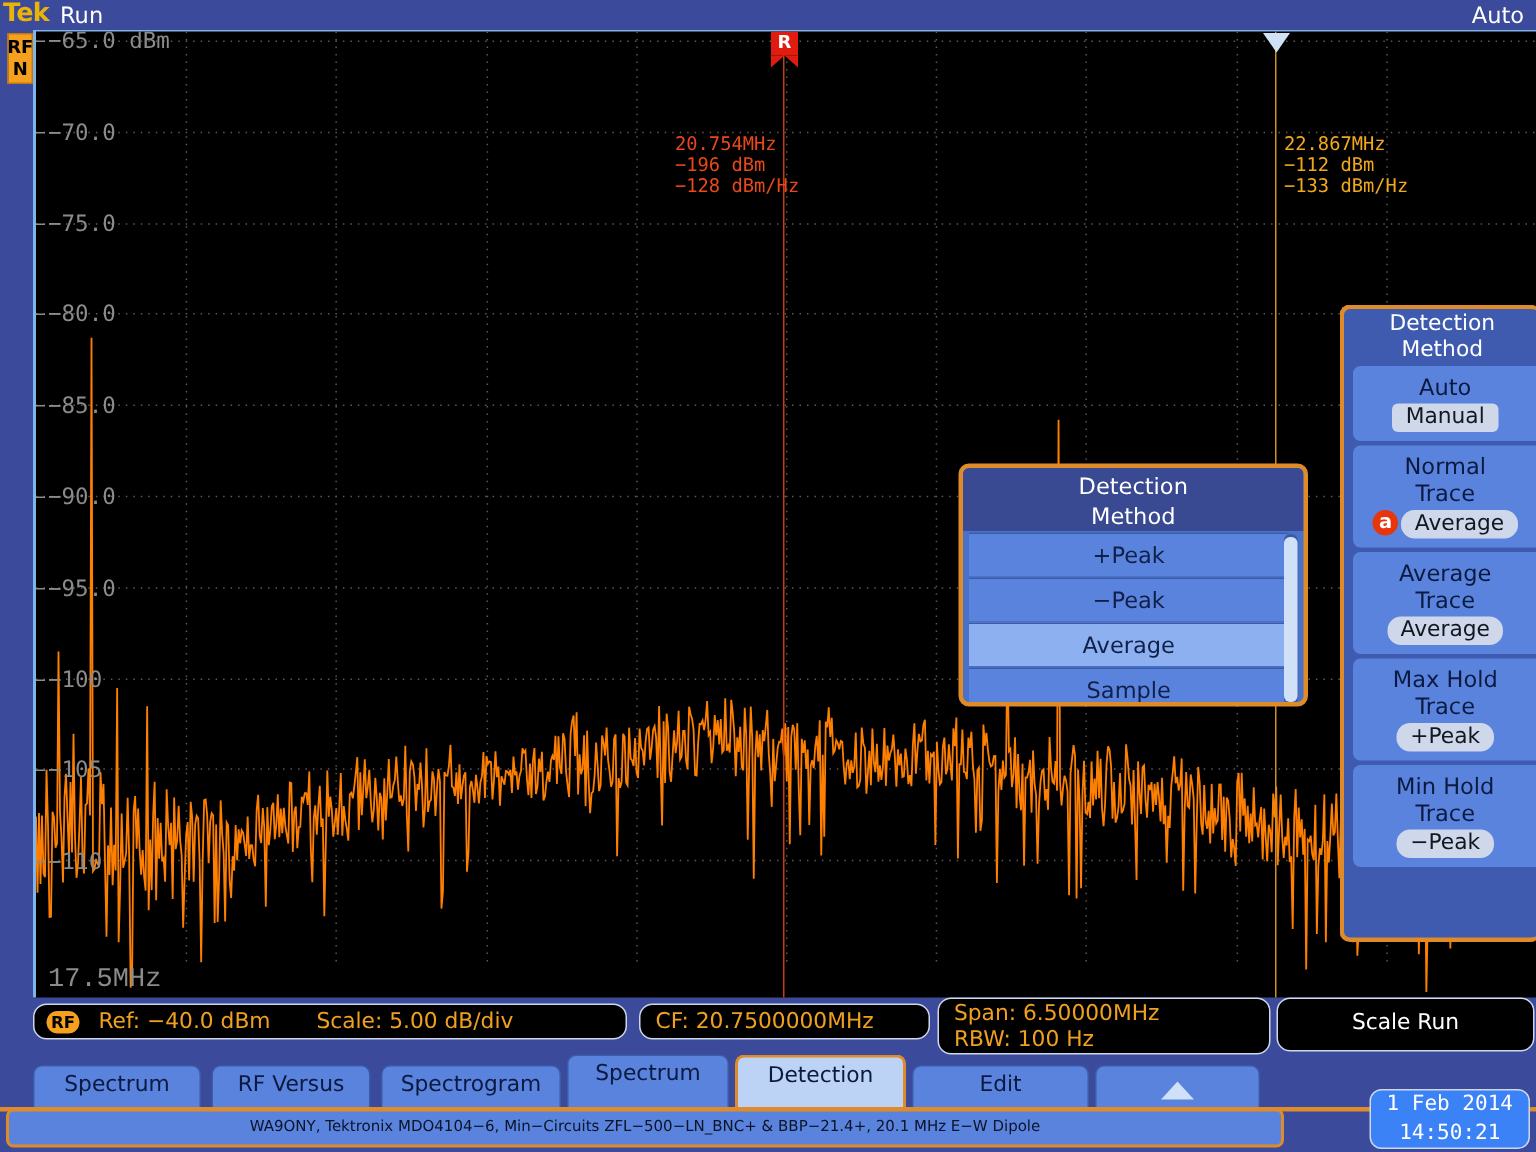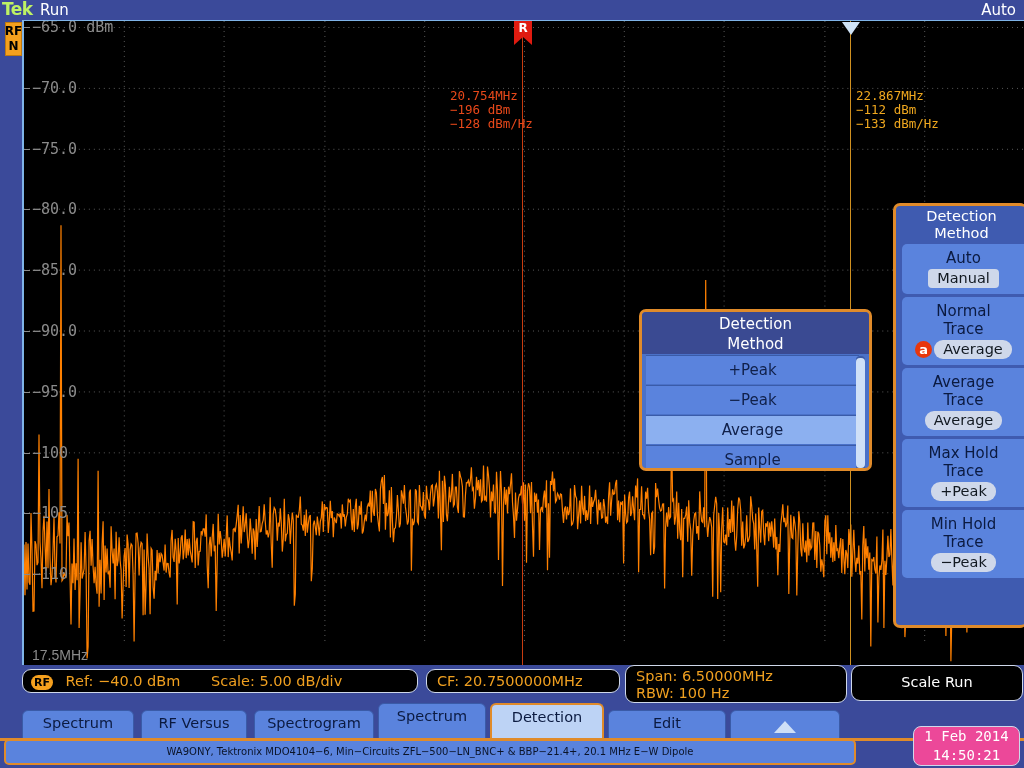--- a/index.html
+++ b/index.html
@@ -12,21 +12,21 @@
   }
 
   
   #topbar{
     position:absolute; left:0; top:0; width:1024px; height:20px;
     background:#3b4a9a; color:#ffffff;
   }
   #tek-logo{
     position:absolute; left:2px; top:-1px;
     font-family:"DejaVu Sans","Liberation Sans",sans-serif;
-    font-weight:bold; font-size:17px; color:#bef264; letter-spacing:-0.5px;
+    font-weight:bold; font-size:17px; color:#eab308; letter-spacing:-0.5px;
   }
   #run-state{
     position:absolute; left:40px; top:1px; font-size:15px; color:#ffffff;
   }
   #trig-state{
     position:absolute; right:8px; top:1px; font-size:15px; color:#ffffff;
   }
 
   
   #rf-badge{
@@ -49,22 +49,22 @@
 
   .ylabel{
     position:absolute; left:8px; color:#8b8b8b; font-size:15px;
     font-family:"DejaVu Sans Mono","Liberation Mono",monospace;
     letter-spacing:0px; white-space:nowrap;
   }
   .ytick{
     position:absolute; left:-1px; width:7px; height:1px; background:#8b8b8b;
   }
   #startfreq{
-    position:absolute; left:8px; bottom:2px; color:#8b8b8b; font-size:14px;
-    font-family:Liberation Sans, sans-serif;
+    position:absolute; left:8px; bottom:2px; color:#8b8b8b; font-size:18px;
+    font-family:Liberation Mono, monospace;
   }
 
   
   .mk-line{ position:absolute; top:0; width:1px; height:645px; }
   .mk-ref{ background:#c83c10; }
   .mk-b{ background:#d09020; }
   .mk-ann{
     position:absolute; font-size:12.5px; line-height:14px; white-space:nowrap;
     font-family:"DejaVu Sans Mono","Liberation Mono",monospace;
   }
@@ -175,21 +175,21 @@
 
   
   #caption{
     position:absolute; left:4px; top:739px; width:852px; height:26px;
     background:#5a83dd; border:2px solid #e08b2a; border-radius:5px;
     color:#0b1428; font-size:10px; line-height:22px; text-align:center;
     white-space:nowrap; overflow:hidden;
   }
   #datetime{
     position:absolute; left:913px; top:726px; width:107px; height:40px;
-    background:#ec4899; border:1px solid #cfd8ea; border-radius:8px;
+    background:#3b82f6; border:1px solid #cfd8ea; border-radius:8px;
     color:#ffffff; font-size:14px; text-align:center;
     font-family:"DejaVu Sans Mono","Liberation Mono",monospace;
   }
   #datetime div{ line-height:19px; }
 </style>
 </head>
 <body>
 
 <div id="topbar">
   <div id="tek-logo">Tek</div>

